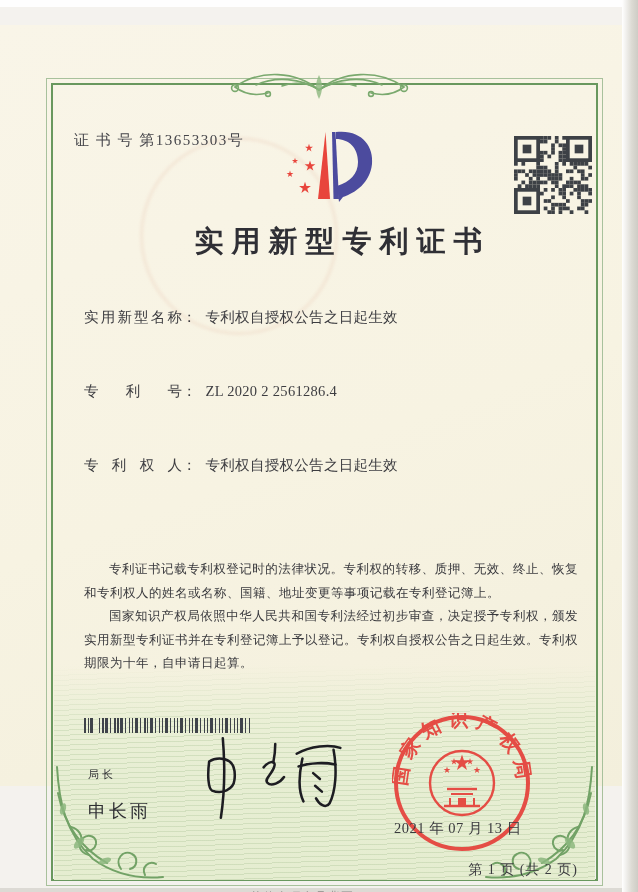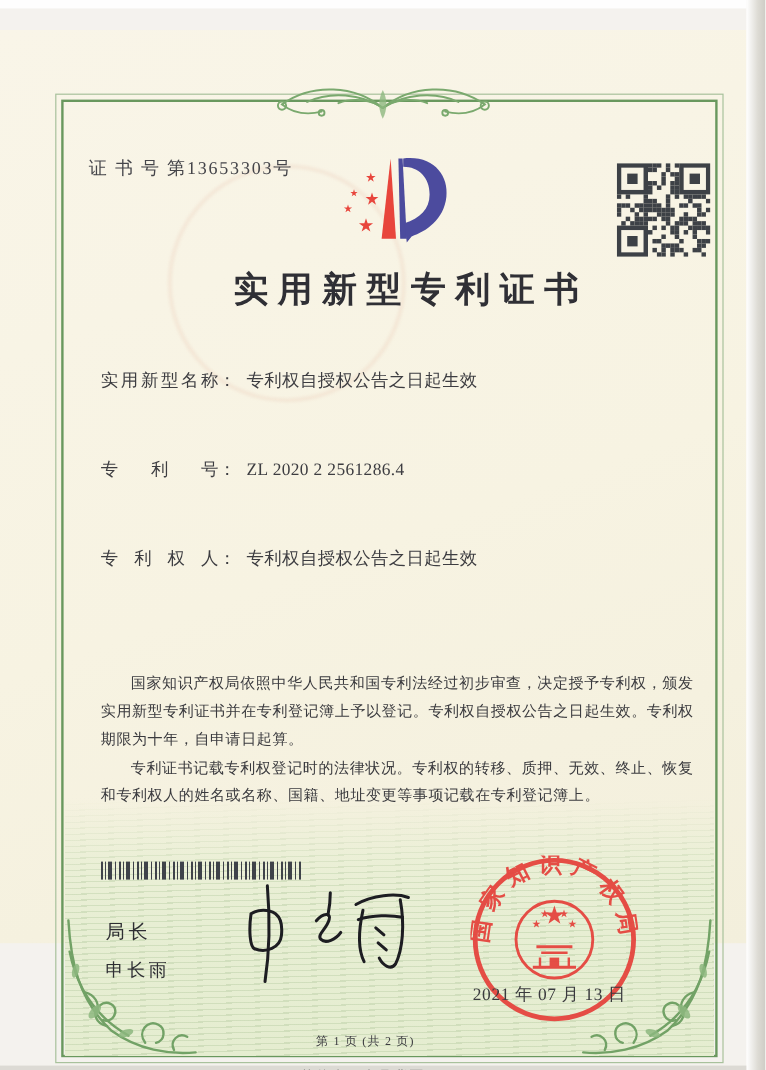--- a/index.html
+++ b/index.html
@@ -45,29 +45,29 @@
   .fval { letter-spacing:.3px; }
   .grant-gap { display:inline-block; width:42px; }
 
   .body-text { position:absolute; left:84px; top:533px; width:494px;
            font-size:12.5px; line-height:23.5px; letter-spacing:.5px; color:#3a3a3e; text-align:justify; }
   .body-text p { text-indent:2em; margin:0; }
 
   .barcode { position:absolute; left:84px; top:693px; width:168px; height:15px;
            background:repeating-linear-gradient(90deg,#3f434a 0 1.5px,transparent 1.5px 3.5px,#3f434a 3.5px 4.5px,transparent 4.5px 6px,#3f434a 6px 9px,transparent 9px 11.5px,#3f434a 11.5px 12.5px,transparent 12.5px 15px); }
 
-  .sig-role { position:absolute; left:88px; top:742px; font-size:16px; letter-spacing:3px; color:#2e2e33; }
-  .sig-name { position:absolute; left:88px; top:774px; font-size:15px; letter-spacing:3px; color:#2e2e33; }
+  .sig-role { position:absolute; left:88px; top:742px; font-size:11px; letter-spacing:3px; color:#2e2e33; }
+  .sig-name { position:absolute; left:88px; top:774px; font-size:18px; letter-spacing:3px; color:#2e2e33; }
   .signature { position:absolute; left:182px; top:706px; }
 
   .seal { position:absolute; left:392px; top:688px; opacity:.93; }
   .seal-date { position:absolute; left:394px; top:794px; font-size:14.5px; letter-spacing:.5px; color:#3a3a3e; }
 
-  .page-indicator { position:absolute; left:31px; top:836px; width:547px; text-align:center;
-           font-size:10px; color:#3c3c40; letter-spacing:1px; }
+  .page-indicator { position:absolute; left:31px; top:836px; width:547px; text-align:right;
+           font-size:14px; color:#3c3c40; letter-spacing:1px; }
   .back-note { position:absolute; left:29px; top:864px; width:547px; text-align:center;
            font-size:11px; color:#3e3e42; letter-spacing:2px; }
 
   .ornament-top { position:absolute; left:222px; top:40px; }
   .flourish-bl { position:absolute; left:49px; top:740px; }
   .flourish-br { position:absolute; left:482px; top:740px; transform:scaleX(-1); }
 
   svg { display:block; }
 </style>
 </head>
@@ -324,22 +324,22 @@
       <span class="flabel">实用新型名称</span><span class="fcolon">：</span><span class="fval">专利权自授权公告之日起生效</span>
     </div>
     <div class="frow" style="top:357px">
       <span class="flabel">专利号</span><span class="fcolon">：</span><span class="fval">ZL 2020 2 2561286.4</span>
     </div>
     <div class="frow" style="top:431px">
       <span class="flabel">专利权人</span><span class="fcolon">：</span><span class="fval">专利权自授权公告之日起生效</span>
     </div>
 
     <div class="body-text">
+      <p>专利证书记载专利权登记时的法律状况。专利权的转移、质押、无效、终止、恢复和专利权人的姓名或名称、国籍、地址变更等事项记载在专利登记簿上。</p>
       <p>国家知识产权局依照中华人民共和国专利法经过初步审查，决定授予专利权，颁发实用新型专利证书并在专利登记簿上予以登记。专利权自授权公告之日起生效。专利权期限为十年，自申请日起算。</p>
-      <p>专利证书记载专利权登记时的法律状况。专利权的转移、质押、无效、终止、恢复和专利权人的姓名或名称、国籍、地址变更等事项记载在专利登记簿上。</p>
     </div>
 
     <div class="barcode"></div>
 
     <div class="sig-role">局长</div>
     <div class="sig-name">申长雨</div>
     <div class="signature">
       <svg width="170" height="95" viewBox="0 0 175 95">
         <g stroke="#1d1d22" fill="none" stroke-width="2.6" stroke-linecap="round">
           <path d="M28,30 C26,44 27,58 31,60 C41,64 53,59 54,49 C55,41 54,34 49,30 C43,26 34,26 28,30"></path>

